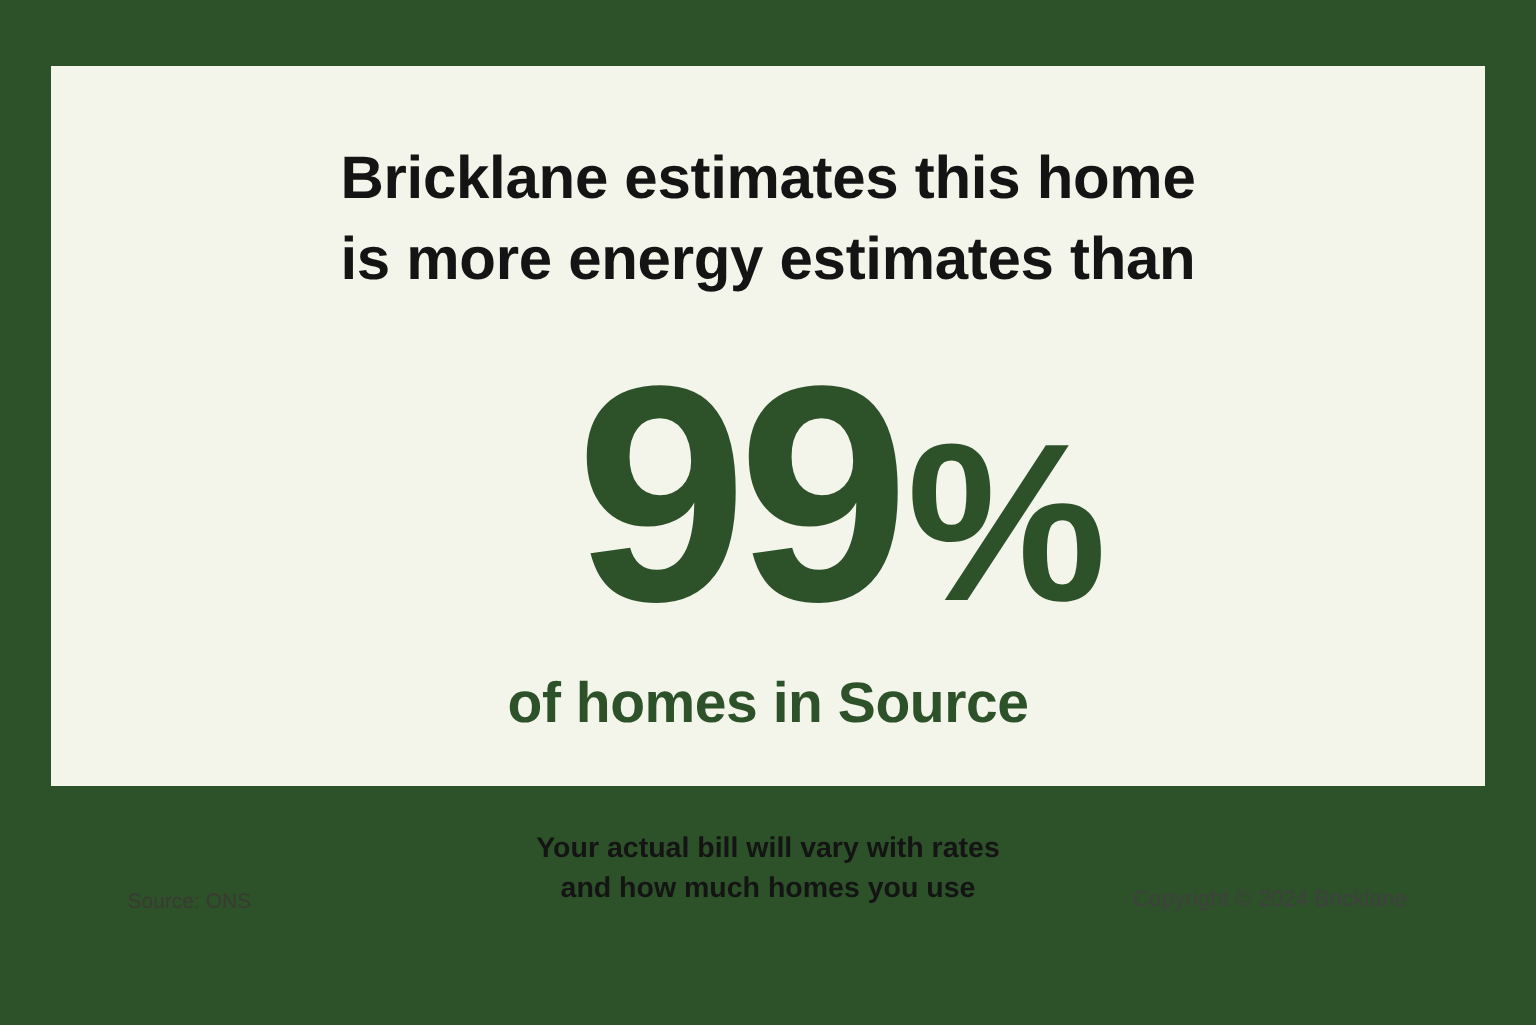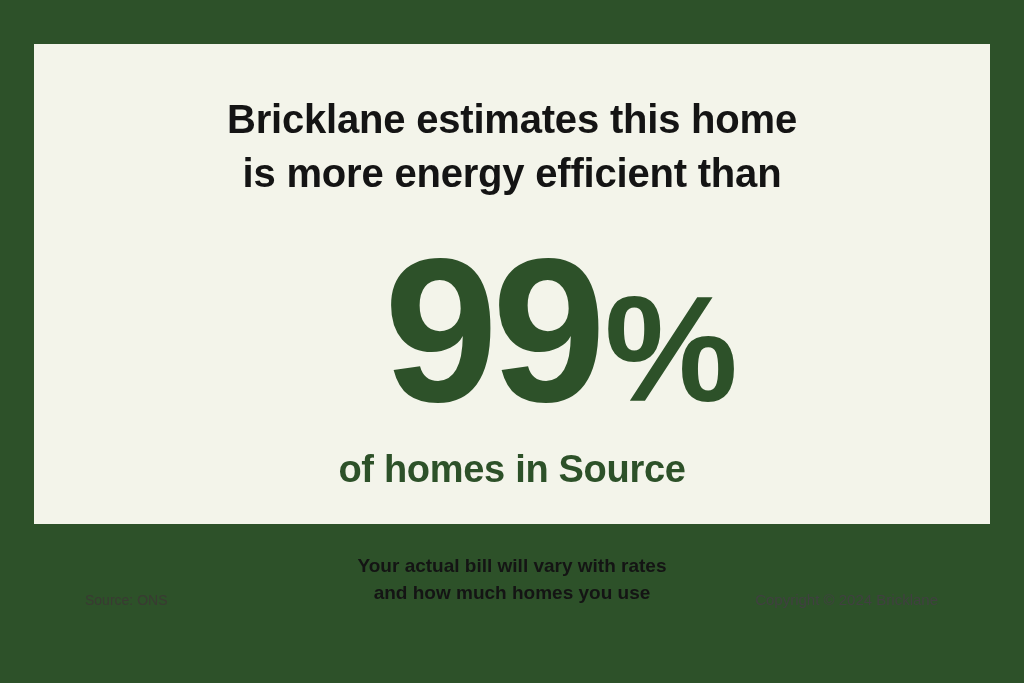--- a/index.html
+++ b/index.html
@@ -139,21 +139,21 @@
   }
 </style>
 </head>
 <body>
 
 <div class="card-frame">
   <div class="card-panel">
 
     <div class="headline">
       <span class="headline-line">Bricklane estimates this home</span>
-      <span class="headline-line">is more energy efficient than</span>
+      <span class="headline-line">is more energy estimates than</span>
     </div>
 
     <div class="stat-wrap">
       <span class="stat-value">99</span>
       <span class="stat-unit">%</span>
     </div>
 
     <div class="subcaption">of homes in Source</div>
 
     <div class="disclaimer">

